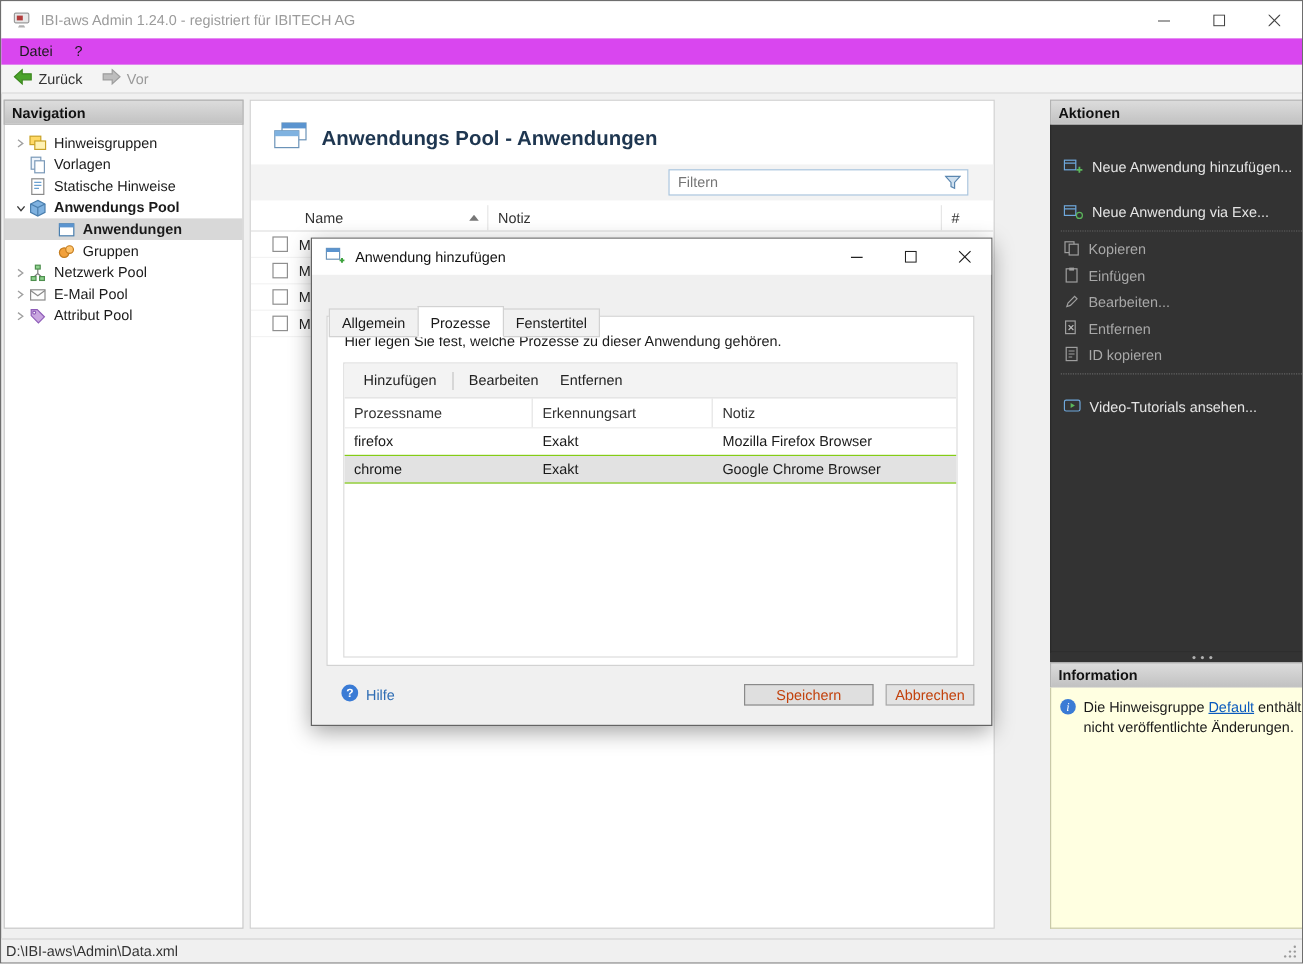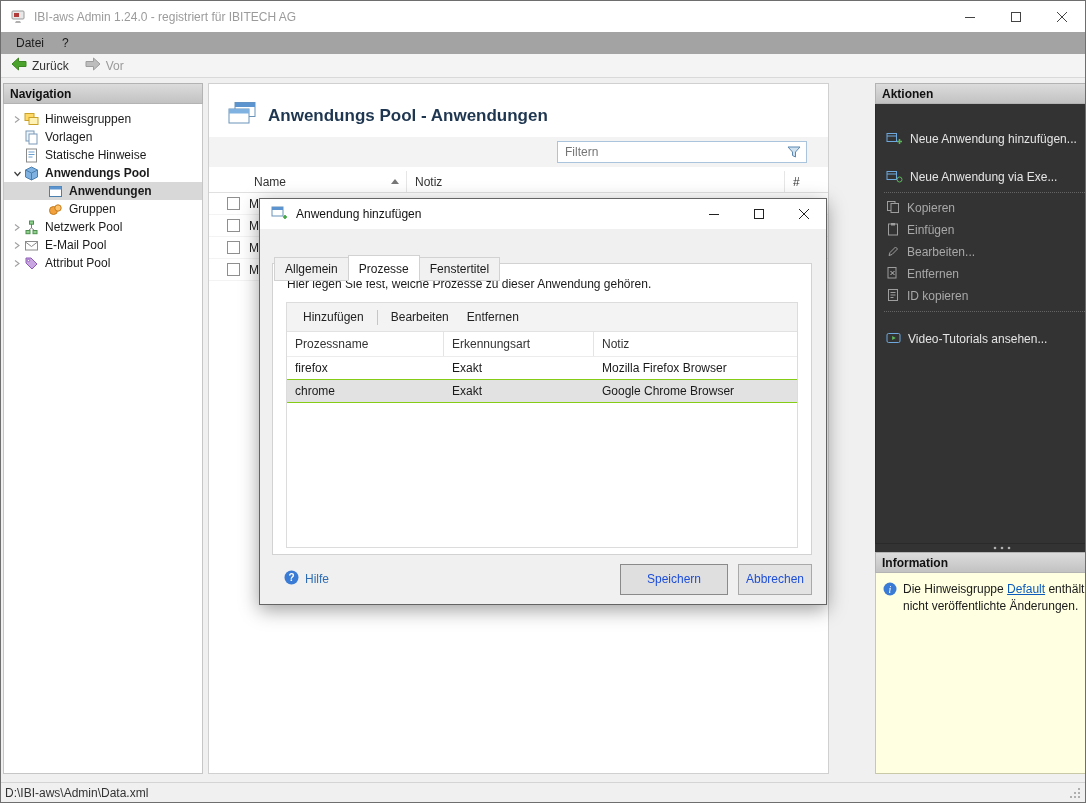--- a/index.html
+++ b/index.html
@@ -8,21 +8,21 @@
     font-family:"Liberation Sans",sans-serif;font-size:12px;color:#1a1a1a;overflow:hidden;}
 
   
   .titlebar{height:31px;background:#fff;display:flex;align-items:center;padding-left:9px;}
   .app-ico{display:inline-flex;}
   .title-text{color:#9b9b9b;margin-left:8px;}
   .win-controls{margin-left:auto;display:flex;height:100%;}
   .wbtn{width:46px;display:flex;align-items:center;justify-content:center;color:#444;cursor:pointer;}
 
   
-  .menubar{height:22px;background:#a3a3a3;display:flex;align-items:center;padding-left:6px;}
+  .menubar{height:22px;background:#d946ef;display:flex;align-items:center;padding-left:6px;}
   .menu-item{padding:2px 9px;cursor:pointer;}
   .toolbarrow{height:24px;background:#f4f4f4;border-bottom:1px solid #d9d9d9;display:flex;align-items:center;padding-left:4px;gap:4px;}
   .tool-btn{display:inline-flex;align-items:center;gap:5px;padding:2px 6px;color:#333;cursor:pointer;}
   .tool-btn.disabled{color:#9a9a9a;cursor:default;}
 
   
   .workspace{position:absolute;left:0;right:0;top:82px;bottom:28px;}
   .panel-header{height:21px;background:linear-gradient(#dcdcdc,#c2c2c2);border:1px solid #b3b3b3;
     font-weight:bold;padding:3px 6px;color:#111;}
 
@@ -90,21 +90,21 @@
   .ptb-sep{width:1px;height:15px;background:#c6c6c6;margin:0 3px;}
   .prow{display:flex;height:23px;align-items:stretch;}
   .pcell{padding-left:8px;display:flex;align-items:center;}
   .pc1{width:157px;}.pc2{width:150px;}.pc3{flex:1;}
   .phead{height:25px;border-bottom:1px solid #ececec;color:#333;}
   .phead .pc1,.phead .pc2{border-right:1px solid #e4e4e4;}
   .prow.data{border-bottom:1px solid #84cc16;cursor:pointer;}
   .prow.selected{background:#e2e2e2;}
   .dlg-footer{position:absolute;left:0;right:0;bottom:0;height:50px;display:flex;align-items:center;}
   .help-link{display:inline-flex;gap:6px;align-items:center;color:#2e6db4;margin-left:24px;cursor:pointer;}
-  .btn{height:31px;border:1px solid #a9a9a9;background:#e3e3e3;font:inherit;color:#1d4ed8;cursor:pointer;}
+  .btn{height:18px;border:1px solid #a9a9a9;background:#e3e3e3;font:inherit;color:#c2410c;cursor:pointer;}
   .btn-save{width:108px;margin-left:auto;border-color:#8a8a8a;background:#dfdfdf;}
   .btn-cancel{width:74px;margin-left:10px;margin-right:14px;}
 </style>
 </head>
 <body>
 
 <div class="window">
 
   <div class="titlebar">
     <span class="app-ico">

